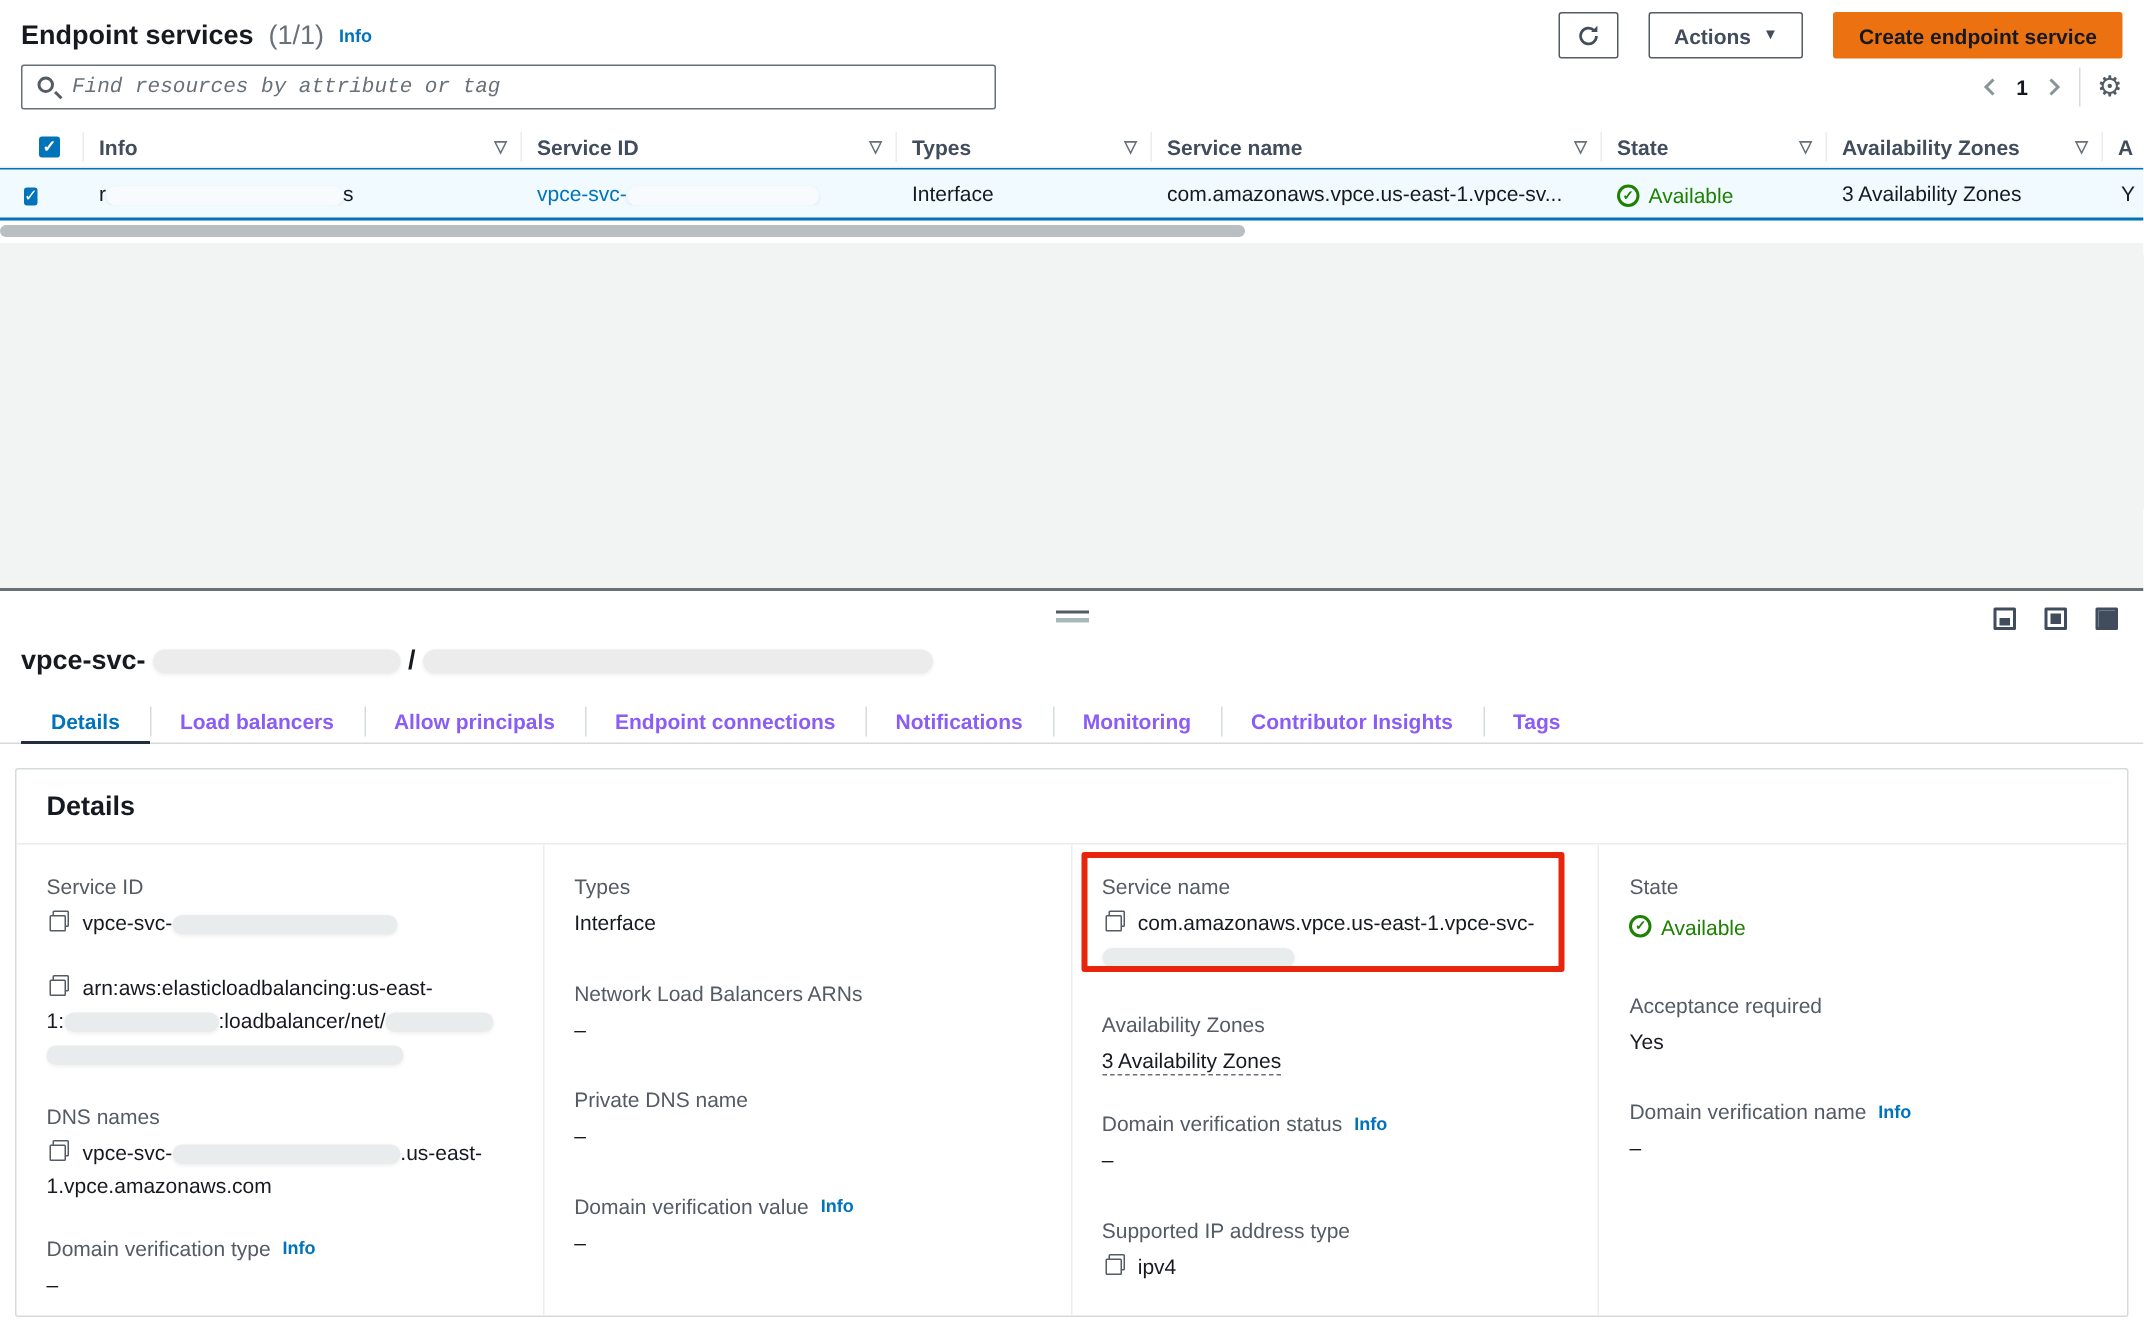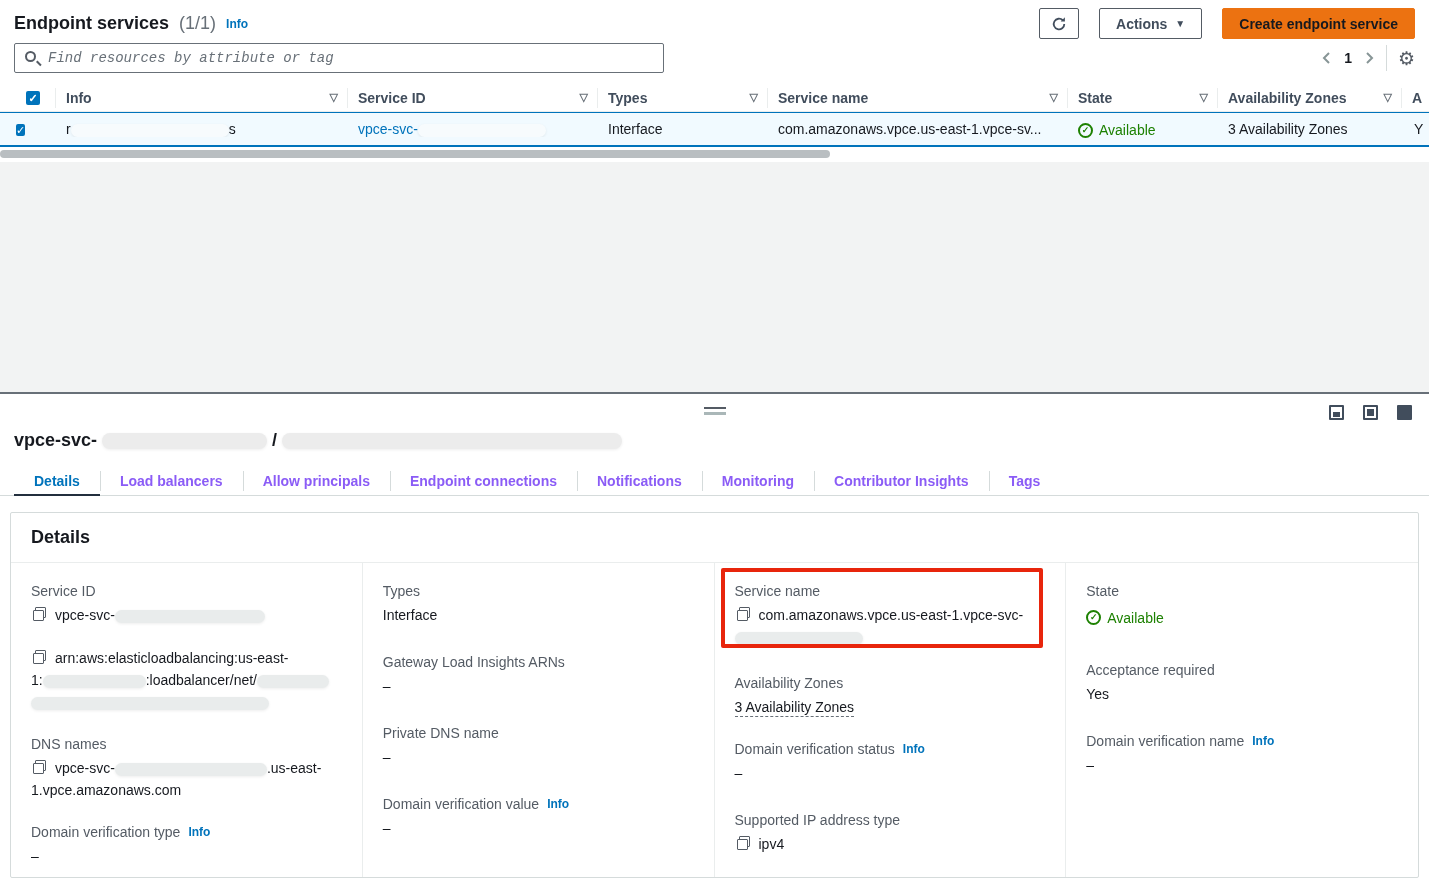--- a/index.html
+++ b/index.html
@@ -264,21 +264,21 @@
 
       <div class="col">
         <div class="field">
           <div class="label">
               <span>Types</span>
             </div>
           <div class="value">Interface</div>
         </div>
         <div class="field" style="margin-top:26px">
           <div class="label">
-              <span>Gateway Load Insights ARNs</span>
+              <span>Network Load Balancers ARNs</span>
             </div>
           <div class="value">–</div>
         </div>
         <div class="field" style="margin-top:26px">
           <div class="label">
               <span>Private DNS name</span>
             </div>
           <div class="value">–</div>
         </div>
         <div class="field" style="margin-top:26px">

